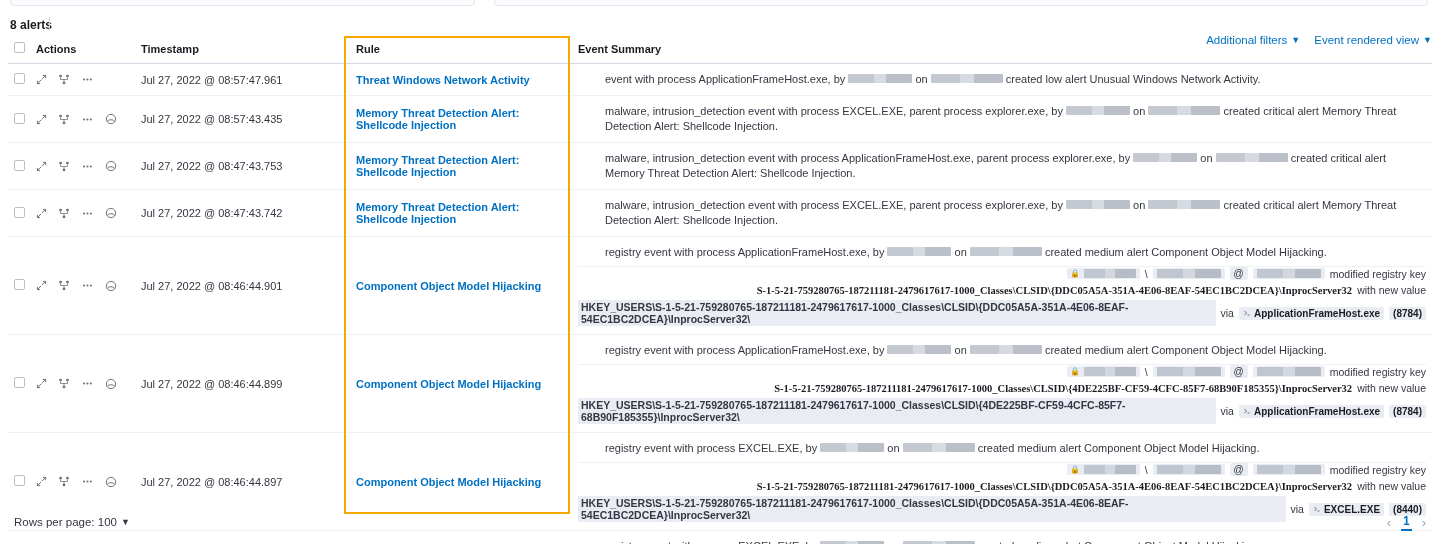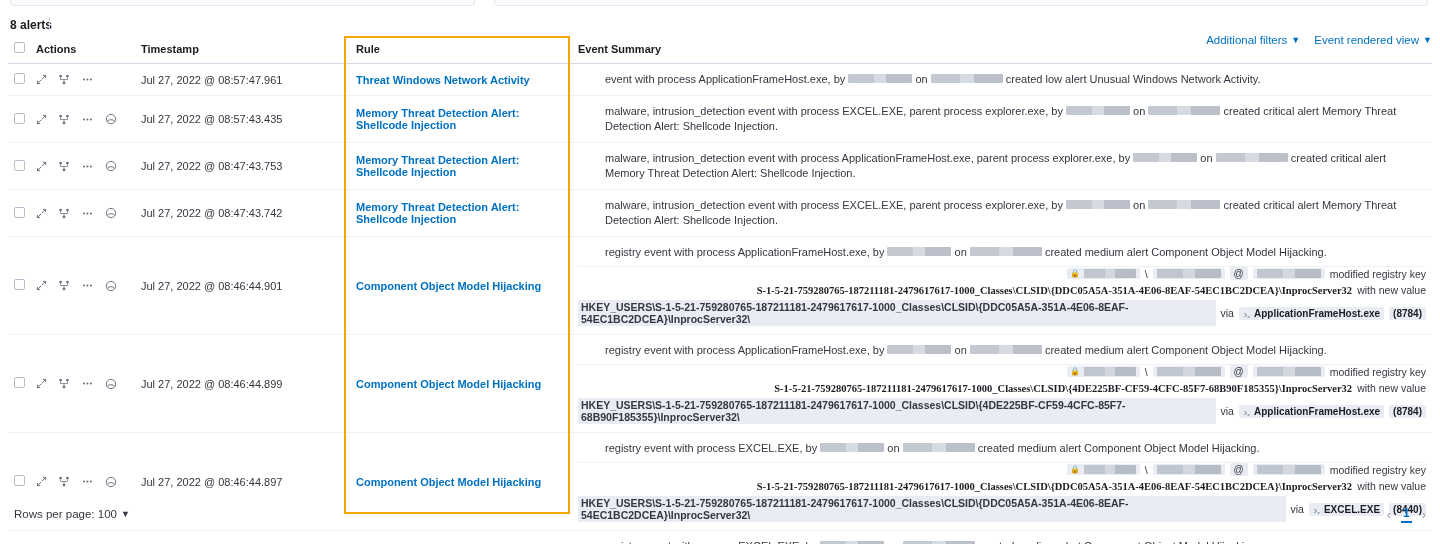--- a/index.html
+++ b/index.html
@@ -102,34 +102,34 @@
   .chip {
     display: inline-flex; align-items: center; gap: 3px;
     background: #e9edf3; border-radius: 2px; padding: 1px 4px;
     font-size: 10px;
   }
   .chip .lock { font-size: 8px; color: #69707d; }
   .plain { color: #343741; }
   .bold { font-weight: bold; color: #1a1c21; font-family: Liberation Serif, serif; }
   .hl { background: #e9edf3; padding: 1px 3px; border-radius: 0; font-weight: bold; }
   .proc-chip {
-    display: inline-flex; align-items: flex-end; gap: 3px;
+    display: inline-flex; align-items: center; gap: 3px;
     background: #e9edf3; border-radius: 2px; padding: 1px 4px;
     font-weight: bold; font-size: 10px; color: #1a1c21;
   }
   .pid-chip {
     display: inline-flex; align-items: center;
     background: #e9edf3; border-radius: 2px; padding: 1px 4px;
     font-weight: bold; font-size: 10px; color: #1a1c21;
   }
   .sep-line { height: 1px; background: #eef0f4; margin: 5px 0 0 0; }
 
   
   .footer {
-    position: absolute; left: 0; right: 0; bottom: 12px; height: 30px; text-decoration: underline;
+    position: absolute; left: 0; right: 0; bottom: 4px; height: 30px; text-decoration: underline;
   }
   .rows-per-page {
     position: absolute; left: 14px; top: 6px;
     font-size: 11.5px; color: #343741; display: flex; align-items: center; gap: 4px;
     cursor: pointer;
   }
   .pager {
     position: absolute; right: 14px; top: 4px;
     display: flex; align-items: center; gap: 10px;
     font-size: 12px; color: #98a2b3;

